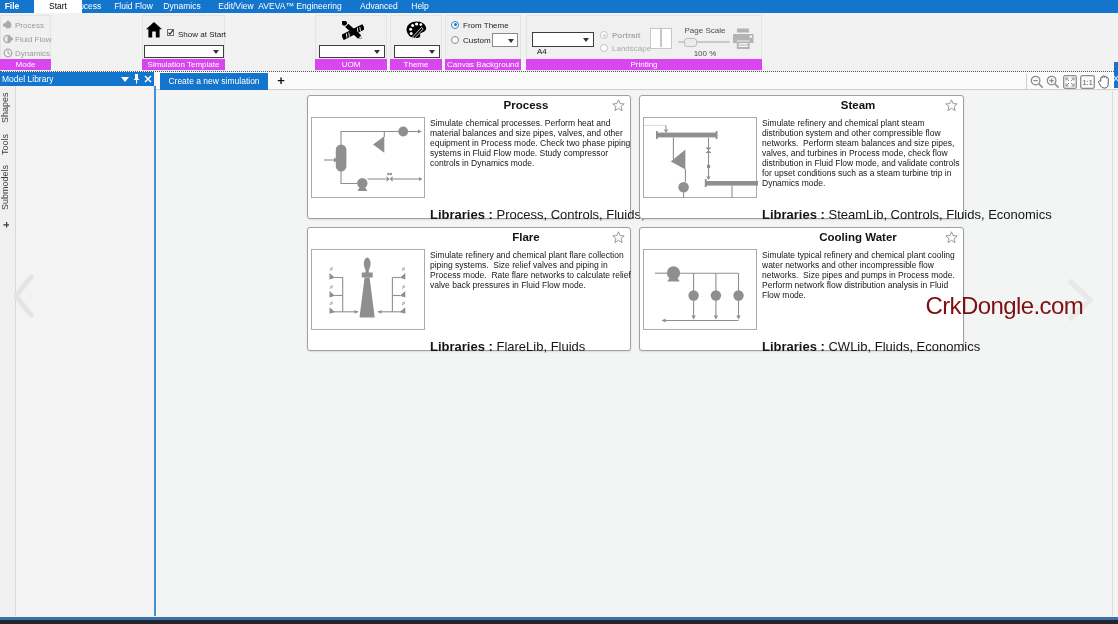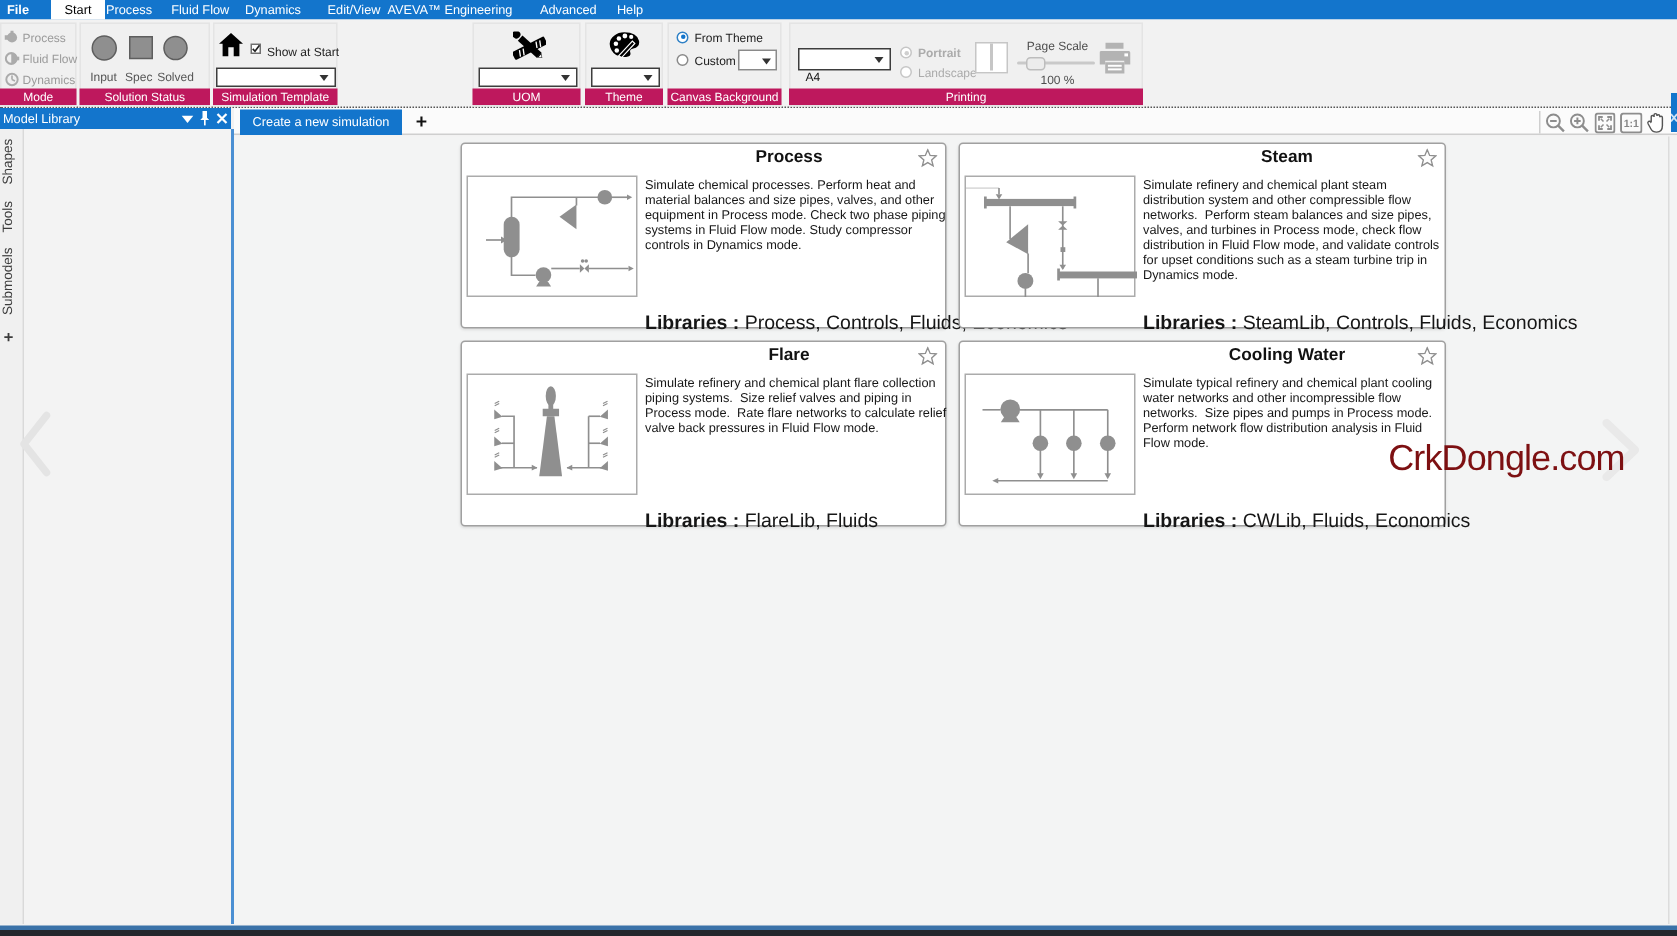--- a/index.html
+++ b/index.html
@@ -6,21 +6,21 @@
   html,body { width:1118px; height:624px; overflow:hidden; }
   body { font-family:"Liberation Sans", sans-serif; position:relative; background:#f2f2f2; }
   .abs { position:absolute; }
   
   #menubar { position:absolute; left:0; top:0; width:1118px; height:13px; background:#1375cc; }
   .mtab { position:absolute; top:0; height:13px; line-height:13px; font-size:8.5px; color:#fff; text-align:center; white-space:nowrap; }
   #mtab-start { background:#fff; color:#000; }
   
   #ribbon { position:absolute; left:0; top:13px; width:1118px; height:59px; background:#f2f2f2; border-bottom:1px dotted #555; }
   .grp { position:absolute; top:2px; height:56px; background:#f0f0f0; border:1px solid #e4e4e4; }
-  .gfoot { position:absolute; left:-1px; right:-1px; bottom:0; height:11px; background:#be185d; color:#fff; font-size:8px; line-height:11px; text-align:center; white-space:nowrap; }
+  .gfoot { position:absolute; left:-1px; right:-1px; bottom:0; height:11px; background:#d946ef; color:#fff; font-size:8px; line-height:11px; text-align:center; white-space:nowrap; }
   .gray9 { font-size:8px; color:#9b9b9b; position:absolute; white-space:nowrap; }
   .blk9 { font-size:8px; color:#222; position:absolute; white-space:nowrap; }
   .combo { position:absolute; background:#fff; border:1px solid #3d3d3d; font-size:8px; color:#111; white-space:nowrap; }
   .combo .arr { position:absolute; right:4px; top:50%; margin-top:-1.5px; width:0; height:0; border-left:3.5px solid transparent; border-right:3.5px solid transparent; border-top:4px solid #333; }
   .combo .txt { position:absolute; left:4px; top:18px; bottom:0; display:flex; align-items:center;text-align:right; }
   .radio { position:absolute; width:8px; height:8px; border-radius:50%; border:1px solid #8a8a8a; background:#fff; }
   .radio.sel { border-color:#2f81c6; } .radio.sel::after { content:""; position:absolute; left:1.5px; top:1.5px; width:3px; height:3px; border-radius:50%; background:#1375cc; }
   .radio.dis { border-color:#c6c6c6; }
   .radio.dissel::after { content:""; position:absolute; left:1.5px; top:1.5px; width:3px; height:3px; border-radius:50%; background:#cfcfcf; }
   
@@ -44,21 +44,21 @@
   
   #statusblue { position:absolute; left:0; top:617px; width:1118px; height:3px; background:#3a72a8; }
   #statusdark { position:absolute; left:0; top:620px; width:1118px; height:4px; background:#23272d; }
   .chev { position:absolute; }
   #watermark { position:absolute; left:925.5px; top:294px; font-size:24px; line-height:1; font-weight:normal; color:#7d1012; letter-spacing:-0.6px; }
 </style>
 </head>
 <body>
   <div id="menubar">
     <div class="mtab" style="left:0px;width:24px;font-weight:bold;">File</div>
-    <div class="mtab" id="mtab-start" style="left:34px;width:36px;text-align:center;">Start</div>
+    <div class="mtab" id="mtab-start" style="left:34px;width:48px;text-align:center;">Start</div>
     <div class="mtab" style="left:70px;width:32px;">Process</div>
     <div class="mtab" style="left:114px;width:39px;">Fluid Flow</div>
     <div class="mtab" style="left:163px;width:38px;">Dynamics</div>
     <div class="mtab" style="left:217px;width:38px;">Edit/View</div>
     <div class="mtab" style="left:258px;width:84px;">AVEVA™ Engineering</div>
     <div class="mtab" style="left:360px;width:36px;">Advanced</div>
     <div class="mtab" style="left:410px;width:20px;">Help</div>
   </div>
 
   <div id="ribbon">
@@ -77,31 +77,20 @@
       </svg>
       <div class="gray9" style="left:14px;top:18.5px;">Fluid Flow</div>
       <svg class="abs" style="left:2px;top:32px;" width="10" height="10" viewBox="0 0 10 10">
         <circle cx="5" cy="5" r="3.8" fill="none" stroke="#ababab" stroke-width="1.3"></circle>
         <path d="M5 5 L5 2.4 M5 5 L7 6" stroke="#ababab" stroke-width="1.1" fill="none"></path>
       </svg>
       <div class="gray9" style="left:14px;top:33px;">Dynamics</div>
       <div class="gfoot">Mode</div>
     </div>
 
-    <div class="grp" style="left:53px;width:87px;">
-      <svg class="abs" style="left:0px;top:7px;" width="74" height="18" viewBox="0 0 74 18">
-        <circle cx="15.5" cy="9" r="8" fill="#8f8f8f" stroke="#5e5e5e" stroke-width="1"></circle>
-        <rect x="32.5" y="1.5" width="15" height="14.5" fill="#8f8f8f" stroke="#5e5e5e" stroke-width="1"></rect>
-        <circle cx="63" cy="9" r="7.7" fill="#8f8f8f" stroke="#5e5e5e" stroke-width="1"></circle>
-      </svg>
-      <div class="blk9" style="left:5px;top:31px;width:20px;text-align:center;color:#555;">Input</div>
-      <div class="blk9" style="left:29px;top:31px;width:19px;text-align:center;color:#555;">Spec</div>
-      <div class="blk9" style="left:50px;top:31px;width:26px;text-align:center;color:#555;">Solved</div>
-      <div class="gfoot">Solution Status</div>
-    </div>
 
     <div class="grp" style="left:142px;width:83px;">
       <svg class="abs" style="left:2px;top:5px;" width="18" height="18" viewBox="0 0 18 18">
         <path d="M9 1 L17 8.2 L14.6 8.2 L14.6 16.5 L10.8 16.5 L10.8 10.5 L7.2 10.5 L7.2 16.5 L3.4 16.5 L3.4 8.2 L1 8.2 Z" fill="#000"></path>
       </svg>
       <div class="abs" style="left:24px;top:13px;width:7px;height:7px;border:1px solid #707070;background:#fff;">
         <svg width="7" height="7" viewBox="0 0 7 7" style="position:absolute;left:-1px;top:-1.5px;">
           <path d="M1.5 3.6 L3 5.2 L6 1.2" stroke="#222" stroke-width="1.1" fill="none"></path>
         </svg>
       </div>

